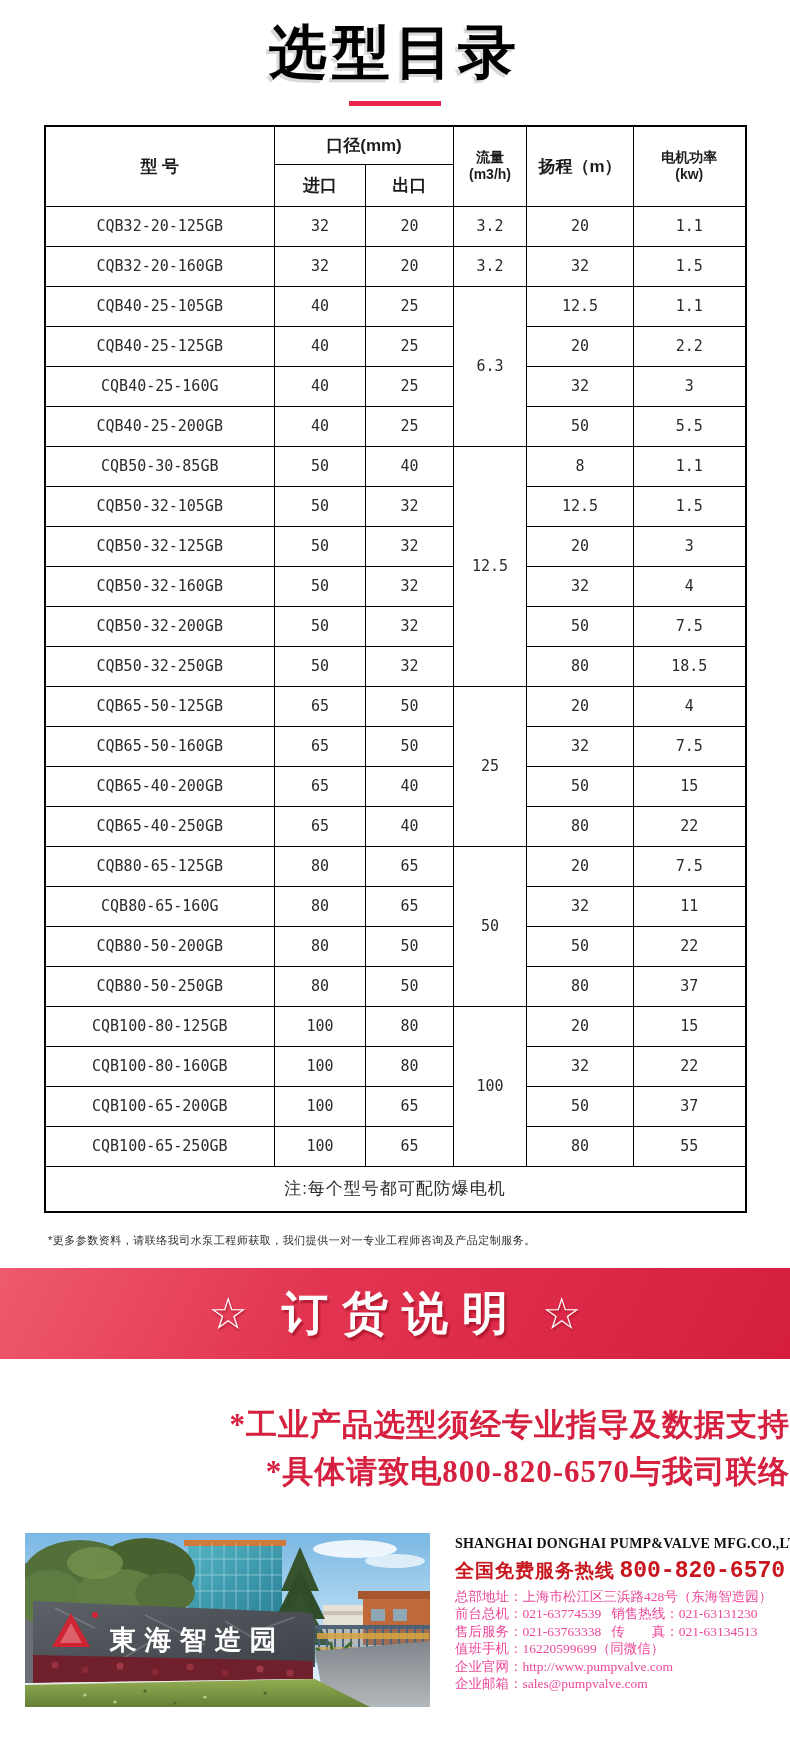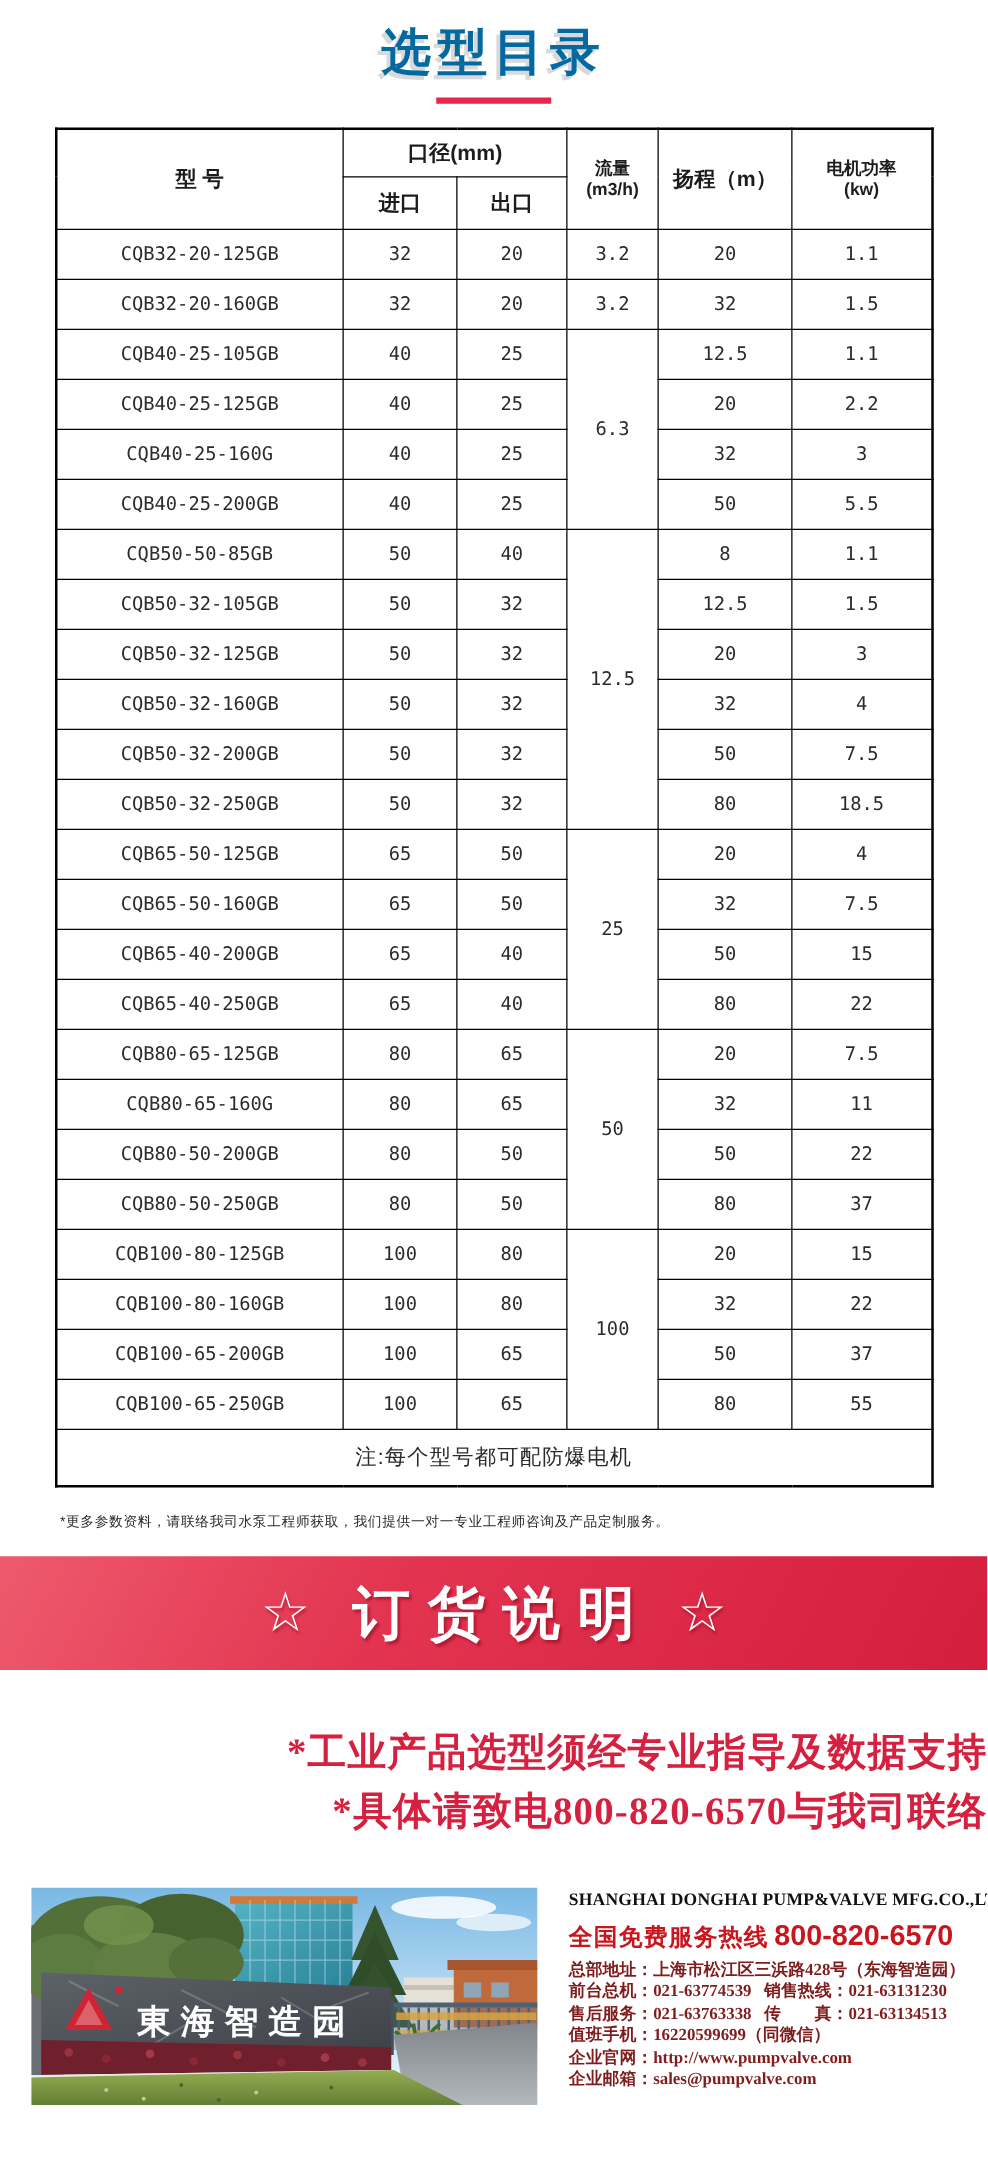--- a/index.html
+++ b/index.html
@@ -2,21 +2,21 @@
 <html><head>
 <meta charset="utf-8">
 <style>
   * { margin:0; padding:0; box-sizing:border-box; }
   body { background:#ffffff; font-family:"Liberation Sans","DejaVu Sans",sans-serif; }
   .page { position:relative; width:790px; height:1740px; margin:0 auto; background:#fff; overflow:hidden; }
 
   
   .title-wrap { padding-top:14px; text-align:center; }
   .page-title {
-    font-size:40px; font-weight:bold; color:#0369a1; letter-spacing:5px;
+    font-size:58px; font-weight:bold; color:#000000; letter-spacing:5px;
     text-shadow:-3px 3px 0 #d9d9d9;
   }
   .title-underline { width:92px; height:5px; background:#e8254a; margin:9px auto 0 auto; }
 
   
   table.spec { border-collapse:collapse; margin:19px auto 0 auto; border:2px solid #000; table-layout:fixed; }
   table.spec th, table.spec td { border:1px solid #000; text-align:center; vertical-align:middle; color:#2b2b2b; }
   table.spec th { font-size:17px; font-weight:bold; color:#1c1c1c; }
   .hrow1 th { height:38px; }
   .hrow2 th { height:42px; }
@@ -50,24 +50,24 @@
 
   
   .footer { display:flex; margin-top:38px; padding-left:25px; }
   .photo { width:405px; height:174px; flex:0 0 405px; display:block; }
   .info  { margin-left:25px; width:315px; }
   .company-cn { font-size:24px; font-weight:bold; color:#101010; white-space:nowrap; letter-spacing:0px; }
   .company-en { font-family:"Liberation Serif","DejaVu Serif",serif; font-size:14px; font-weight:bold;
                 color:#101010; white-space:nowrap; margin-top:3px; letter-spacing:0.2px; }
   .hotline { margin-top:6px; white-space:nowrap; }
   .hotline .hl-label { font-size:19px; font-weight:bold; color:#c8161e; letter-spacing:1px; }
-  .hotline .hl-number { font-size:23px; font-weight:bold; color:#c8161e; font-family:Liberation Sans, sans-serif; }
+  .hotline .hl-number { font-size:23px; font-weight:bold; color:#c8161e; font-family:Liberation Mono, monospace; }
   .contacts { margin-top:4px; }
-  .contact-line { font-family:"Liberation Serif","DejaVu Serif",serif; font-size:13.5px; font-weight:bold;
-                  color:#7f1d1d; line-height:17.4px; white-space:nowrap; }
+  .contact-line { font-family:"Liberation Serif","DejaVu Serif",serif; font-size:13.5px; font-weight:normal;
+                  color:#ec4899; line-height:17.4px; white-space:nowrap; }
   .contact-line .seg + .seg { margin-left:10px; }
 </style>
 </head>
 <body>
 
 <div class="page">
 
   <div class="title-wrap">
     <div class="page-title">选型目录</div>
     <div class="title-underline"></div>
@@ -141,21 +141,21 @@
           <td class="num-cell">3</td>
         </tr>
         <tr class="data-row">
           <td class="model-cell">CQB40-25-200GB</td>
           <td class="num-cell">40</td>
           <td class="num-cell">25</td>
           <td class="num-cell">50</td>
           <td class="num-cell">5.5</td>
         </tr>
         <tr class="data-row">
-          <td class="model-cell">CQB50-50-85GB</td>
+          <td class="model-cell">CQB50-30-85GB</td>
           <td class="num-cell">50</td>
           <td class="num-cell">40</td>
           <td class="num-cell" rowspan="6">12.5</td>
           <td class="num-cell">8</td>
           <td class="num-cell">1.1</td>
         </tr>
         <tr class="data-row">
           <td class="model-cell">CQB50-32-105GB</td>
           <td class="num-cell">50</td>
           <td class="num-cell">32</td>

